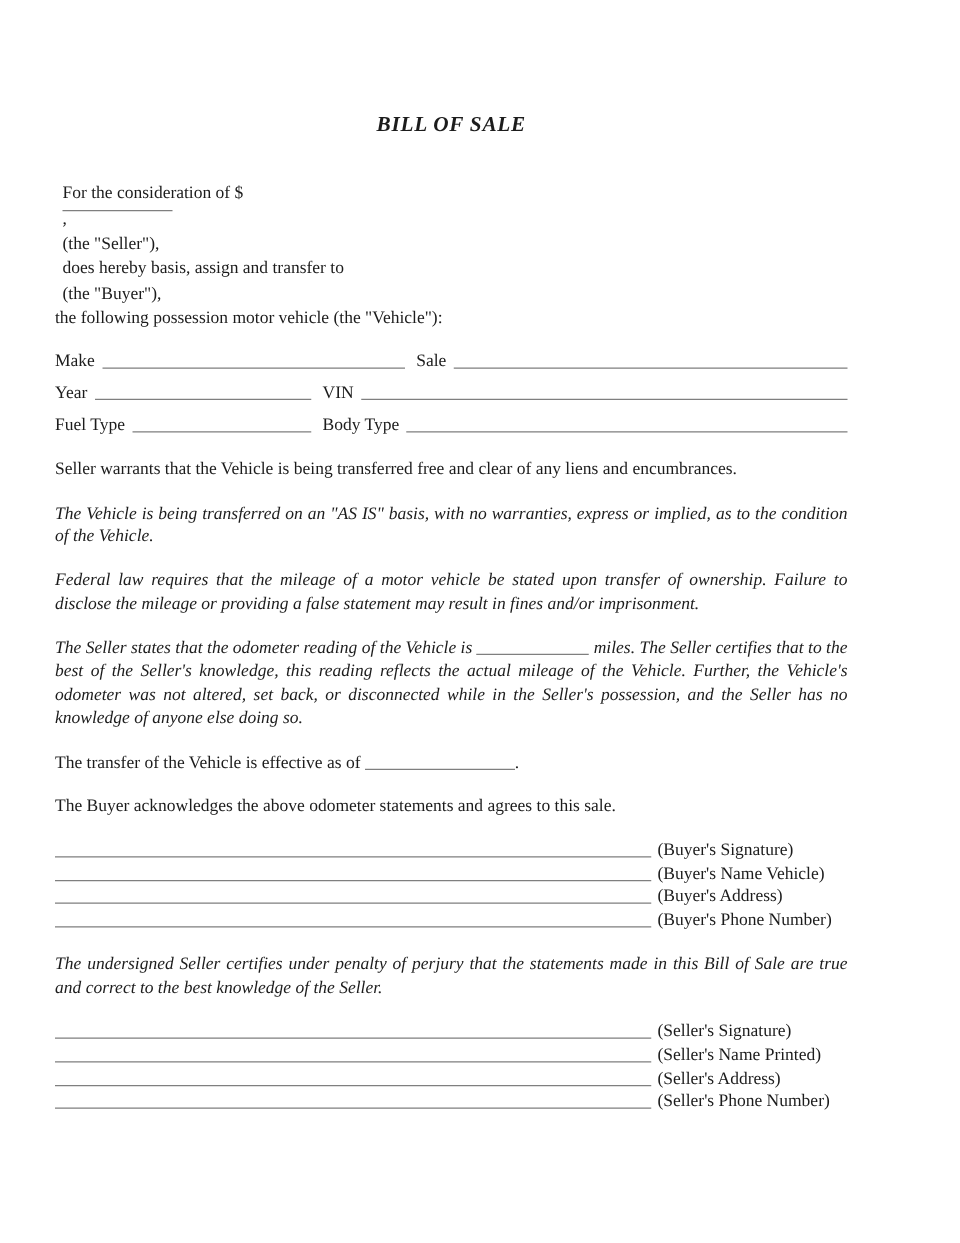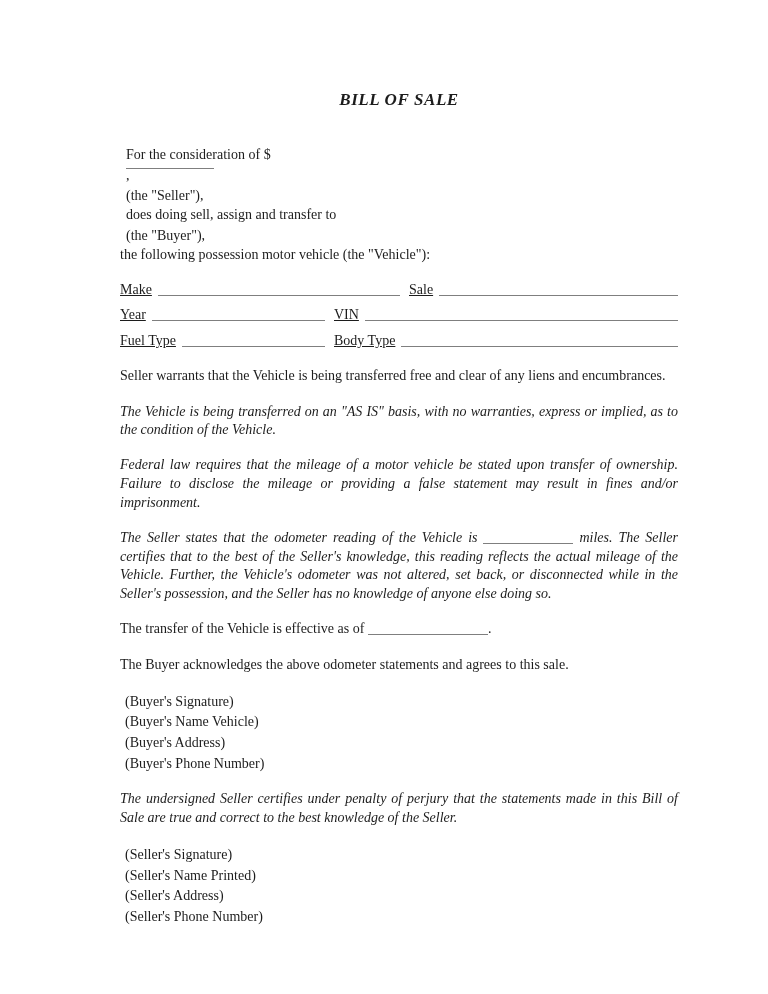--- a/index.html
+++ b/index.html
@@ -2,21 +2,21 @@
 <html><head>
 <meta charset="utf-8">
 <style>
   html, body { margin: 0; padding: 0; background: #ffffff; }
   .page {
     position: relative;
     width: 768px;
     height: 994px;
     background: #ffffff;
     box-sizing: border-box;
-    padding: 90px 90px 0 120px;
+    padding: 90px 90px 0 44px;
     font-family: "Liberation Serif", "DejaVu Serif", serif;
     font-size: 14px;
     line-height: 18.7px;
     color: #1c1c1c;
     overflow: hidden;
   }
   .doc-title {
     text-align: center;
     font-weight: bold;
     font-style: italic;
@@ -40,49 +40,49 @@
   .blank.gap-r { margin-right: 5px; }
 
   .inline-blank {
     display: inline-block;
     border-bottom: 1px solid #7f7f7f;
     position: relative;
     top: 2px;
   }
 
   
-  .veh-row { display: flex; align-items: baseline; margin-bottom: 7px; text-decoration: underline; }
+  .veh-row { display: flex; align-items: baseline; margin-bottom: 7px; }
   .veh-row:last-child { margin-bottom: 12px; }
   .veh-cell { display: flex; align-items: baseline; }
   .veh-cell .blank { flex: 1 1 auto; margin-left: 6px; margin-right: 9px; }
   .cell-w1 { width: 289px; flex: none; }
   .cell-w2 { width: 214px; flex: none; }
 
   
-  .sig-row { display: flex; align-items: baseline; line-height: 18.7px; flex-direction: column; }
+  .sig-row { display: flex; align-items: baseline; line-height: 18.7px; }
   .sig-row .blank { flex: 1 1 auto; }
   .sig-label { flex: none; width: 152px; margin-left: 5px; white-space: nowrap; }
 </style>
 </head>
 <body>
 
 <div class="page">
 
   <h1 class="doc-title">BILL OF SALE</h1>
 
   <div class="block">
     <div class="frow">
       <span>For the consideration of $</span>
         <span class="blank" style="width:88px;"></span>
         <span>,</span>
       <span class="blank grow gap-r"></span>
       <span>(the "Seller"),</span>
     </div>
     <div class="frow">
-      <span>does doing sell, assign and transfer to</span>
+      <span>does hereby basis, assign and transfer to</span>
       <span class="blank grow gap-r"></span>
       <span>(the "Buyer"),</span>
     </div>
     <div>the following possession motor vehicle (the "Vehicle"):</div>
   </div>
 
   <div class="block">
     <div class="veh-row">
       <span class="veh-cell cell-w1">
         <span>Make</span>

